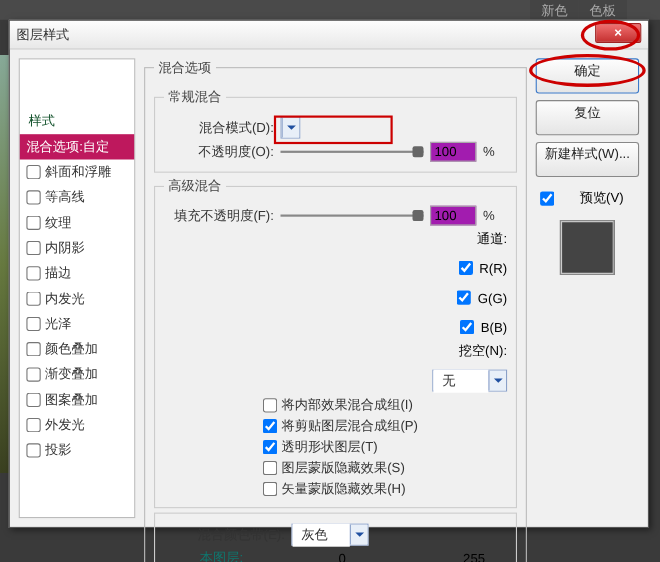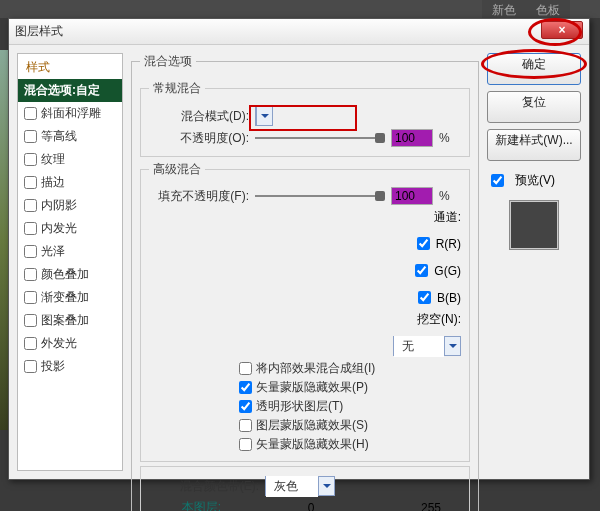--- a/index.html
+++ b/index.html
@@ -8,22 +8,22 @@
   .bg-tab { position: absolute; top: 0; right: 30px; height: 18px; display: flex; gap: 0; }
   .bg-tab span { color: #aaa; padding: 2px 10px; background: #444; }
   .green-bg { position: absolute; left: 0; top: 50px; width: 8px; height: 380px; background: linear-gradient(#8a9, #677a40, #3a4020); }
   .dialog { position: absolute; left: 8px; top: 18px; width: 582px; height: 462px; background: #f0f0f0; border: 1px solid #555; box-shadow: 2px 2px 6px rgba(0,0,0,.5); }
   .titlebar { height: 26px; background: linear-gradient(#fdfdfd,#e8e8e8); border-bottom: 1px solid #ccc; display: flex; align-items: center; padding: 0 6px; position: relative; }
   .titlebar .title { color: #333; }
   .close-btn { position: absolute; right: 6px; top: 2px; width: 42px; height: 18px; background: linear-gradient(#f07070,#c43030); border: 1px solid #a02020; border-radius: 2px; color: #fff; text-align: center; line-height: 16px; font-weight: bold; }
   .red-ring { position: absolute; right: 0px; top: -4px; width: 54px; height: 28px; border: 3px solid #c00; border-radius: 50%; pointer-events: none; }
   .body { display: flex; padding: 8px; gap: 8px; height: calc(100% - 26px); }
   .styles-box { width: 106px; border: 1px solid #bbb; background: #fff; padding: 2px 0; }
-  .styles-title { padding: 3px 8px; color: #a16207; }
-  .styles-sel { background: #14532d; color: #fff; padding: 3px 6px; font-weight: bold; }
+  .styles-title { padding: 3px 8px; color: #14532d; margin-top: 43px; }
+  .styles-sel { background: #be185d; color: #fff; padding: 3px 6px; }
   .style-item { display: flex; align-items: center; gap: 4px; padding: 3px 6px; color: #333; }
   .style-item input { margin: 0; width: 13px; height: 13px; }
   .center { flex: 1; display: flex; flex-direction: column; gap: 6px; }
   fieldset.group { border: 1px solid #bbb; margin: 0; padding: 6px 8px 8px 8px; }
   fieldset.group > legend { color: #444; padding: 0 4px; }
   fieldset.inner { border: 1px solid #ccc; margin: 4px 0 0 0; padding: 6px 8px; }
   fieldset.inner > legend { color: #444; padding: 0 4px; }
   .row { display: flex; align-items: center; gap: 6px; margin: 3px 0; }
   .row .lbl { width: 100px; text-align: right; color: #333; }
   .row input[type=text] { width: 42px; height: 18px; border: 1px solid #aaa; background: #a21caf; text-align: left; padding: 0 3px; }
@@ -44,21 +44,21 @@
   .channel-row label { display: inline-flex; align-items: center; gap: 3px; }
   .gradient-bar { height: 14px; background: linear-gradient(to right, #000, #fff); border: 1px solid #999; margin: 2px 0 2px 0; position: relative; }
   .grad-handle { position: absolute; width: 10px; height: 10px; bottom: -12px; transform: translateX(-50%); }
   .grad-handle::before { content: ""; display: block; width: 0; height: 0; border: 5px solid transparent; border-bottom-color: #555; margin-top: -2px; }
   .grad-vals { display: flex; justify-content: space-between; align-items: center; margin: 0 0 2px 0; }
   .grad-vals .gl { width: 72px; text-align: right; color: #0f766e; }
   .right { width: 94px; display: flex; flex-direction: column; gap: 6px; align-items: stretch; position: relative; }
   .btn { height: 32px; border: 1px solid #888; background: linear-gradient(#fdfdfd,#e5e5e5); border-radius: 3px; text-align: center; line-height: 20px; color: #222; }
   .btn.default { border-color: #3a78c8; }
   .ok-ring { position: absolute; left: -6px; top: -4px; width: 106px; height: 30px; border: 3px solid #c00; border-radius: 50%; pointer-events: none; }
-  .preview-row { display: flex; align-items: center; gap: 8px; margin-top: 4px; }
+  .preview-row { display: flex; align-items: center; gap: 20px; margin-top: 4px; }
   .swatch { width: 50px; height: 50px; background: #444; border: 1px solid #888; box-shadow: inset 0 0 0 1px #ccc; margin: 4px auto 0 auto; }
 </style>
 </head>
 <body>
 
 <div class="bg-strip"></div>
 <div class="bg-tab">
   <span>新色</span>
   <span>色板</span>
 </div>
@@ -86,25 +86,25 @@
           <div class="style-item">
             <input type="checkbox" style="">
             <span>等高线</span>
           </div>
           <div class="style-item">
             <input type="checkbox" style="">
             <span>纹理</span>
           </div>
           <div class="style-item">
             <input type="checkbox" style="">
+            <span>内阴影</span>
+          </div>
+          <div class="style-item">
+            <input type="checkbox" style="">
             <span>描边</span>
-          </div>
-          <div class="style-item">
-            <input type="checkbox" style="">
-            <span>内阴影</span>
           </div>
           <div class="style-item">
             <input type="checkbox" style="">
             <span>内发光</span>
           </div>
           <div class="style-item">
             <input type="checkbox" style="">
             <span>光泽</span>
           </div>
           <div class="style-item">
@@ -187,21 +187,21 @@
               <span class="arrow"></span>
             </div>
           </div>
           <div id="adv-opts">
               <div class="chk-line">
                 <input type="checkbox" style="">
                 <span>将内部效果混合成组(I)</span>
               </div>
               <div class="chk-line">
                 <input type="checkbox" checked="" style="">
-                <span>矢量蒙版隐藏效果(P)</span>
+                <span>将剪贴图层混合成组(P)</span>
               </div>
               <div class="chk-line">
                 <input type="checkbox" checked="" style="">
                 <span>透明形状图层(T)</span>
               </div>
               <div class="chk-line">
                 <input type="checkbox" style="">
                 <span>图层蒙版隐藏效果(S)</span>
               </div>
               <div class="chk-line">

